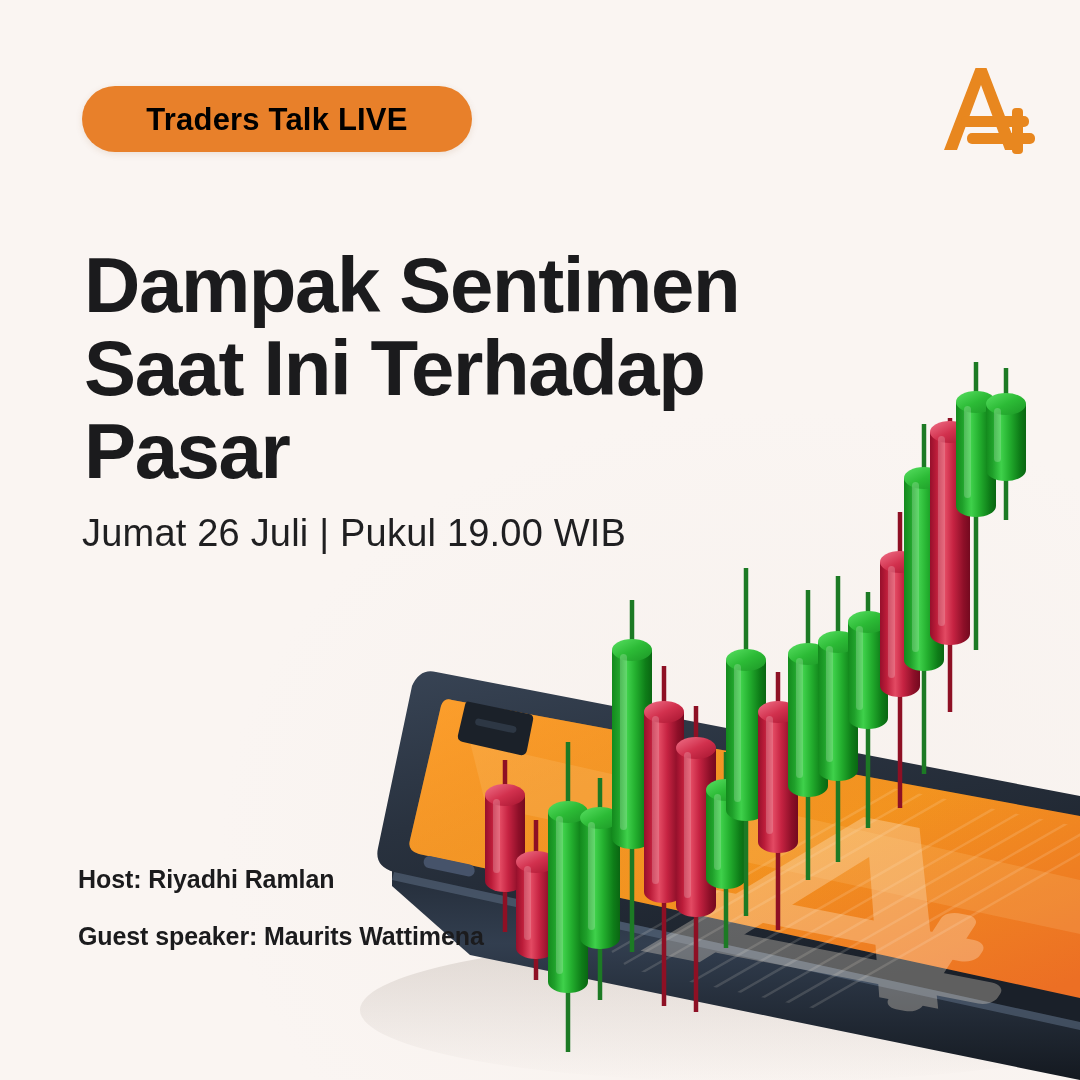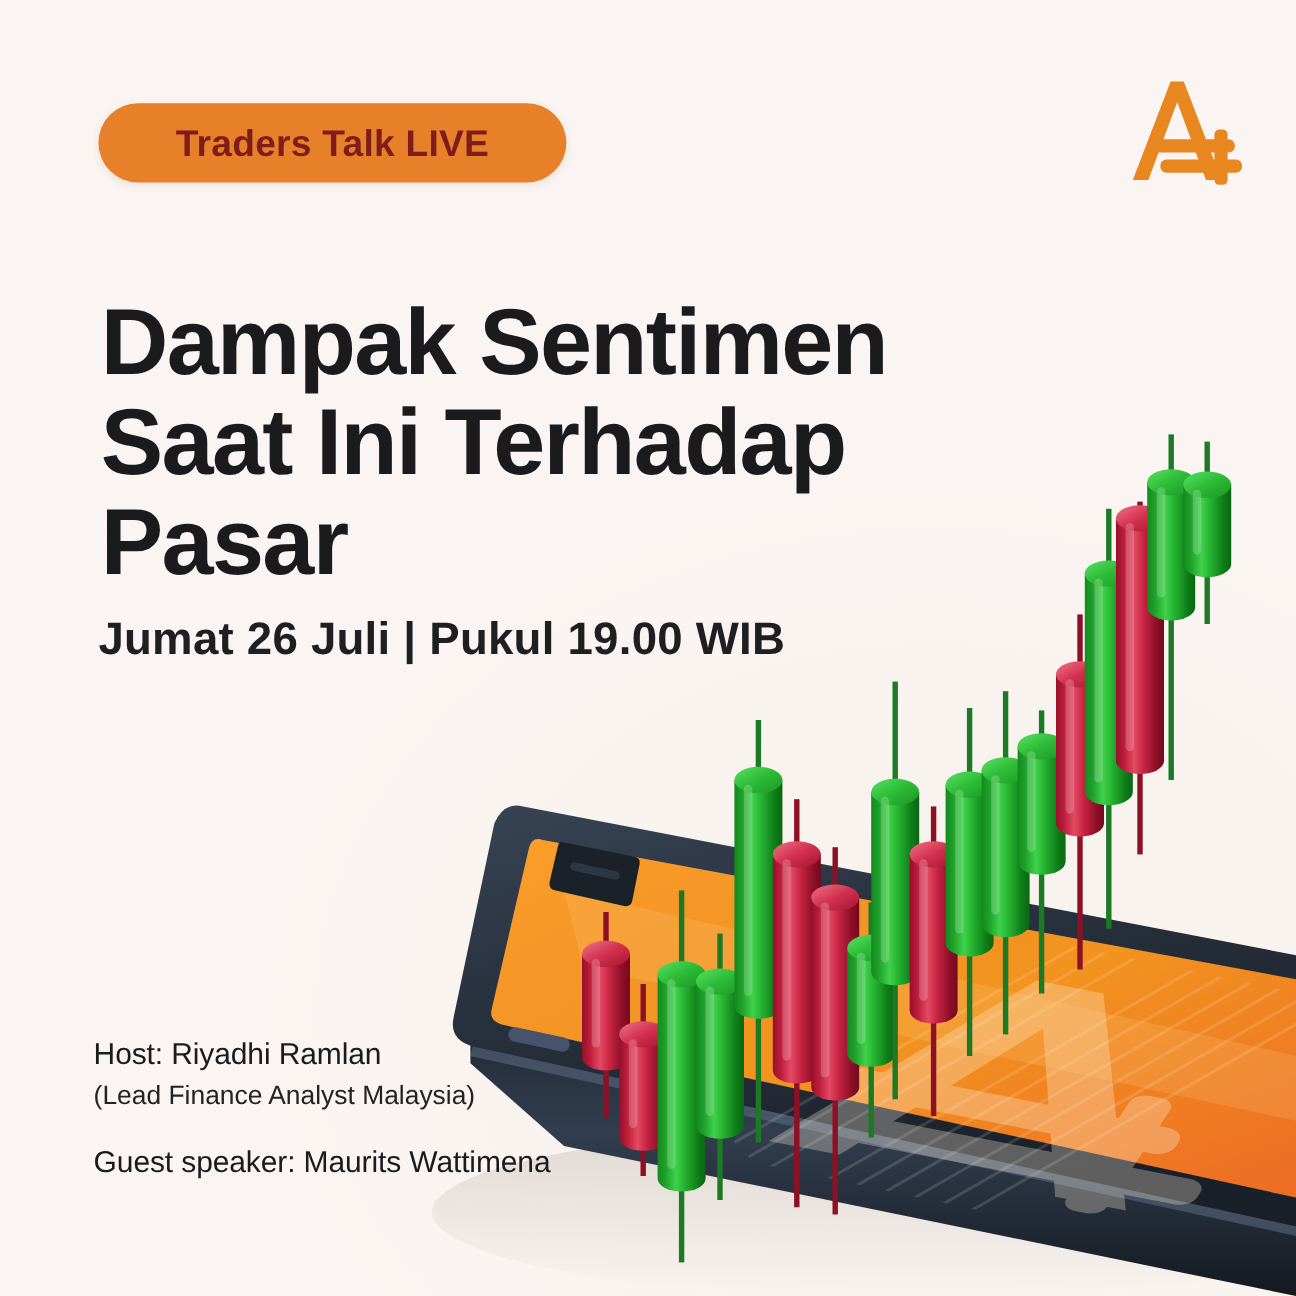--- a/index.html
+++ b/index.html
@@ -23,21 +23,21 @@
   #badge{
     position:absolute;left:82px;top:86px;
     height:66px;min-width:390px;
     display:flex;align-items:center;justify-content:center;
     padding:0 36px;box-sizing:border-box;
     background:#e8802a;
     border-radius:33px;
     box-shadow:0 2px 7px rgba(140,80,20,.13);
   }
   #badge-label{
-    color:#7f1d1d;
+    color:#000000;
     font-size:31px;font-weight:bold;
     letter-spacing:.2px;white-space:nowrap;
     line-height:1;
   }
 
   
   #logo{
     position:absolute;right:42px;top:58px;
     width:104px;height:104px;
   }
@@ -50,39 +50,39 @@
     font-size:78px;font-weight:bold;
     line-height:1.06;
     letter-spacing:-1.4px;
     white-space:pre-line;
   }
 
   
   #dateline{
     position:absolute;left:82px;top:512px;
     color:#1f1f21;
-    font-size:38px;font-weight:700;
+    font-size:38px;font-weight:400;
     letter-spacing:.2px;white-space:nowrap;
   }
 
   
   #art{
     position:absolute;left:0;top:0;width:1080px;height:1080px;
     pointer-events:none;
   }
 
   
   #credits{
     position:absolute;left:78px;top:864px;width:560px;
     color:#1b1b1d;
   }
   .credit-block{margin-bottom:26px;}
   .credit-block:last-child{margin-bottom:0;}
   .credit-name{
-    font-size:25px;font-weight:normal;line-height:1.25;
+    font-size:25px;font-weight:bold;line-height:1.25;
     letter-spacing:-.1px;white-space:nowrap;
   }
   .credit-role{
     font-size:22px;font-weight:400;line-height:1.3;
     margin-top:4px;color:#232326;white-space:nowrap;
   }
 </style>
 </head>
 <body>
 
@@ -349,20 +349,19 @@
 
   <h1 id="headline">Dampak Sentimen
 Saat Ini Terhadap
 Pasar</h1>
 
   <div id="dateline">Jumat 26 Juli | Pukul 19.00 WIB</div>
 
   <div id="credits">
     <div class="credit-block">
       <div class="credit-name">Host: Riyadhi Ramlan</div>
-      <div class="credit-role">(Lead Finance Analyst Malaysia)</div>
     </div>
     <div class="credit-block">
       <div class="credit-name">Guest speaker: Maurits Wattimena</div>
     </div>
   </div>
 
 </div>
 
 </body></html>

